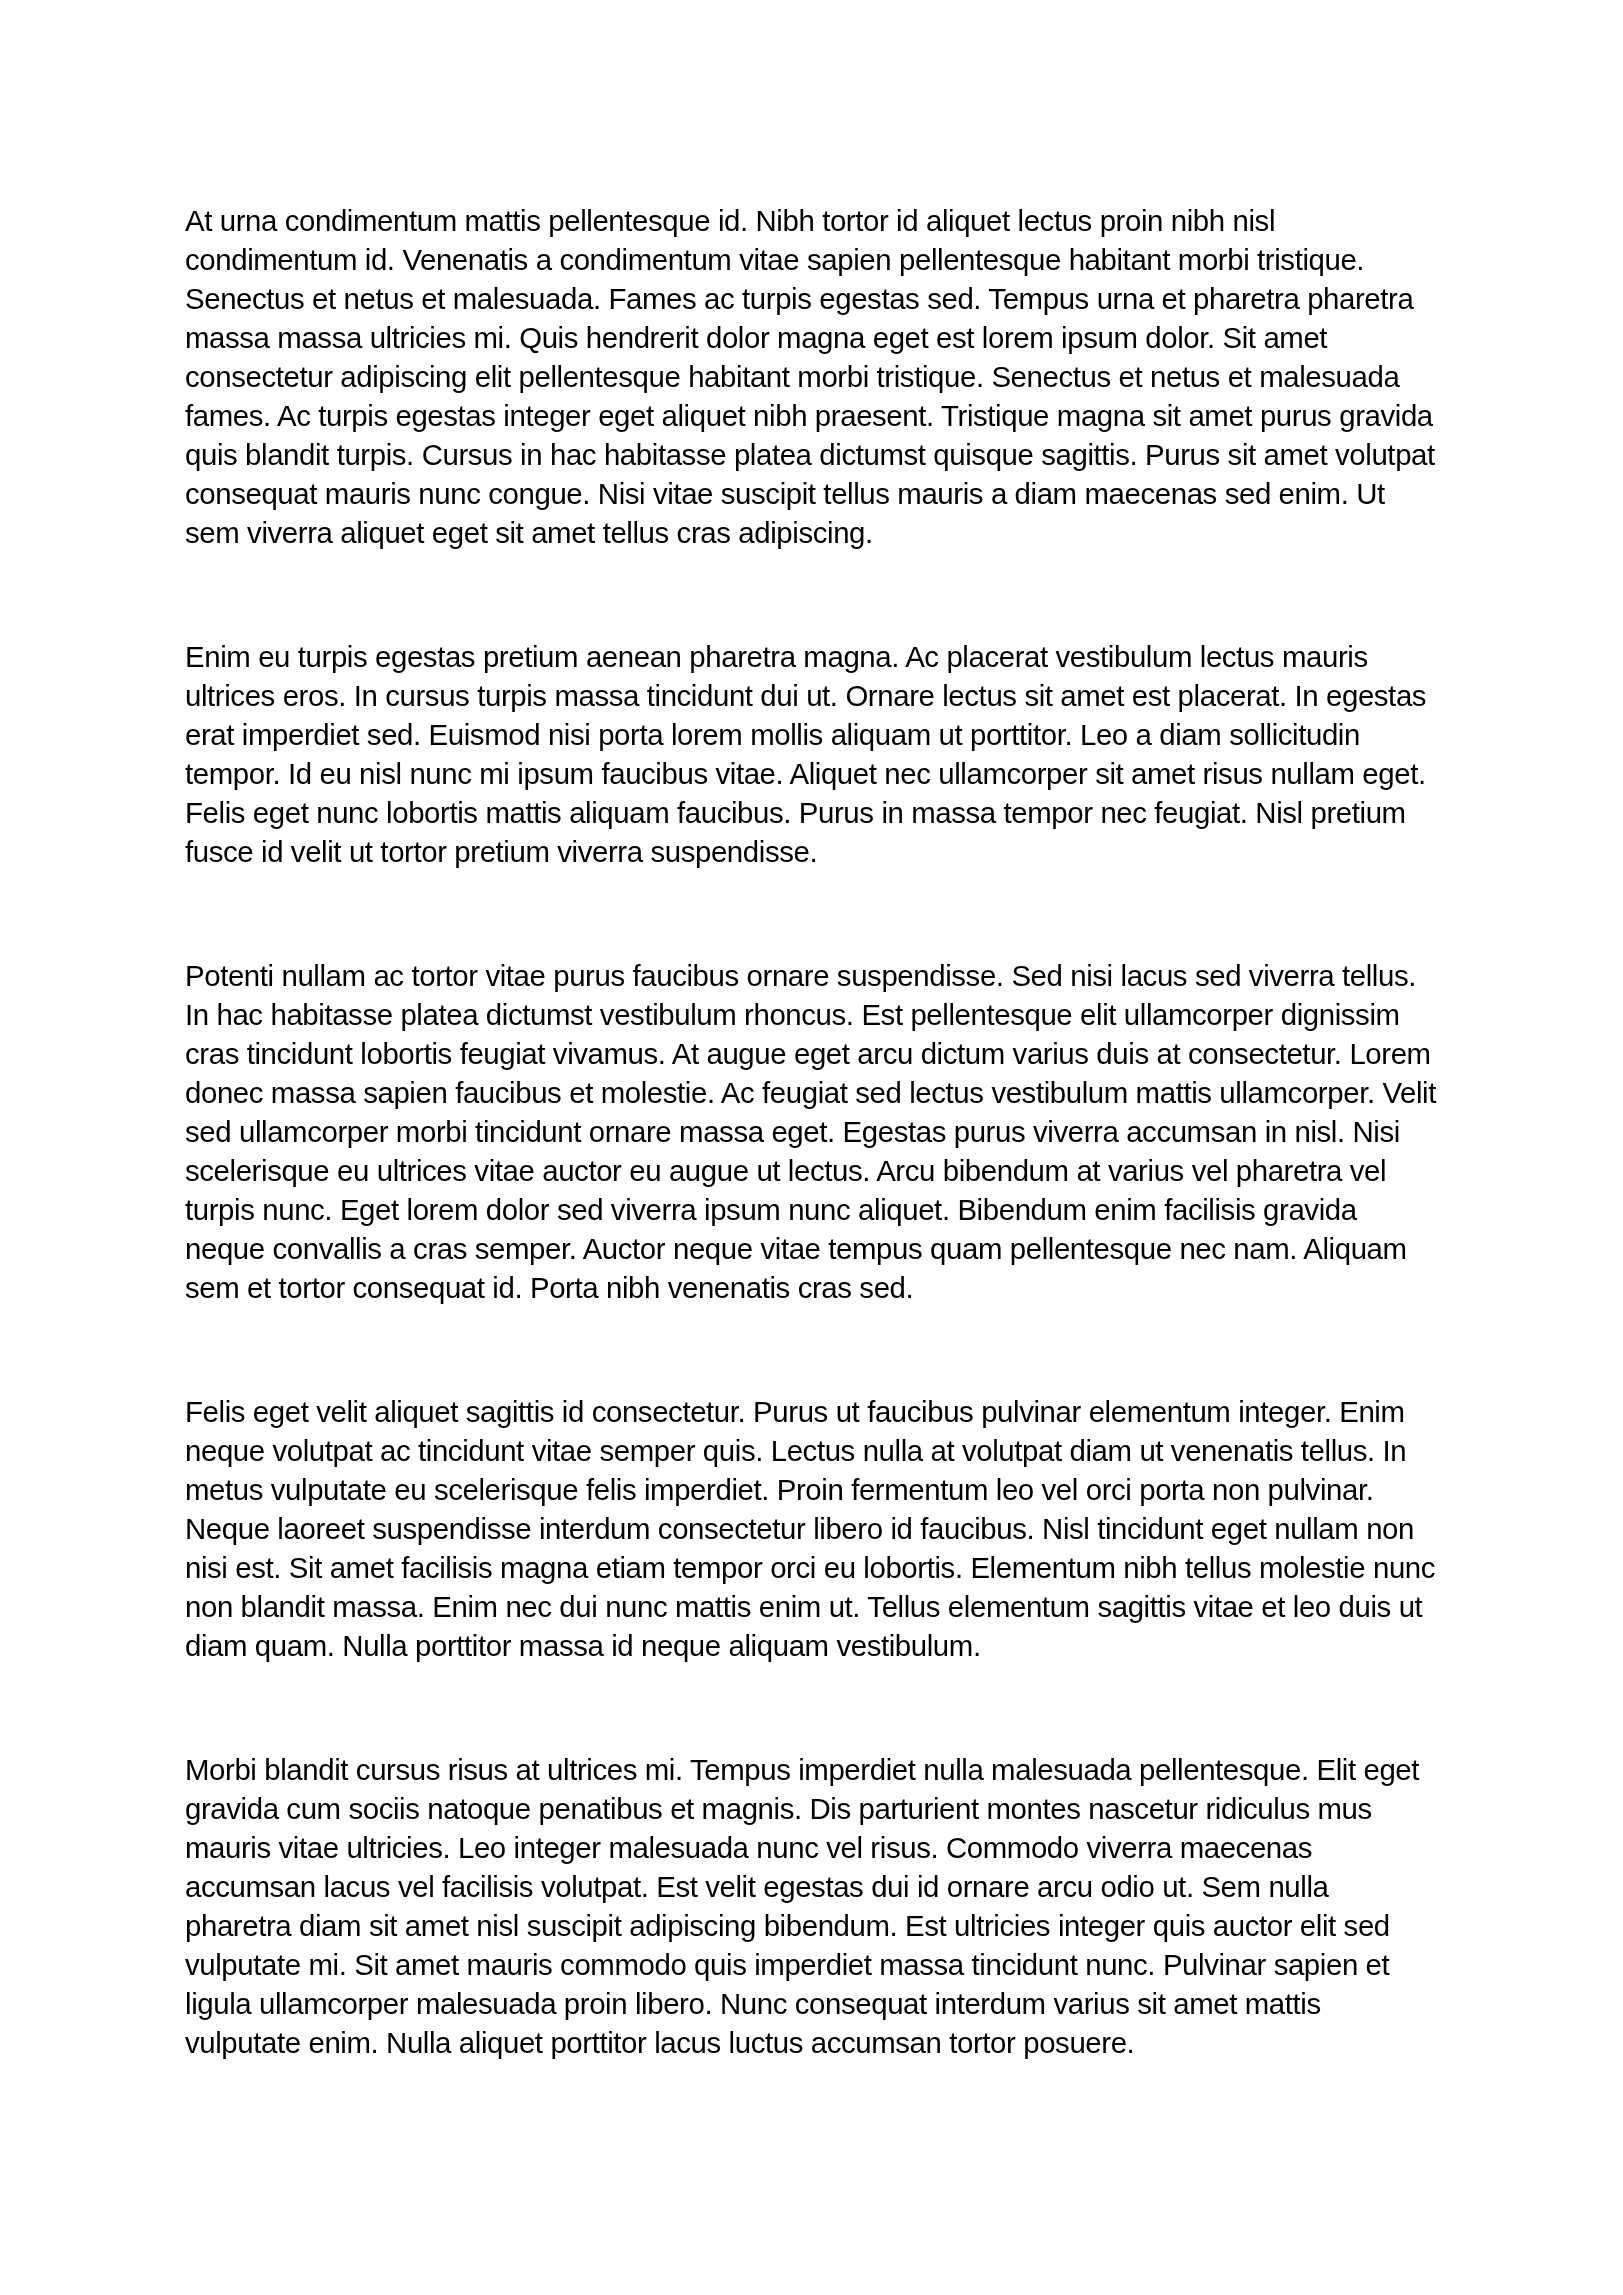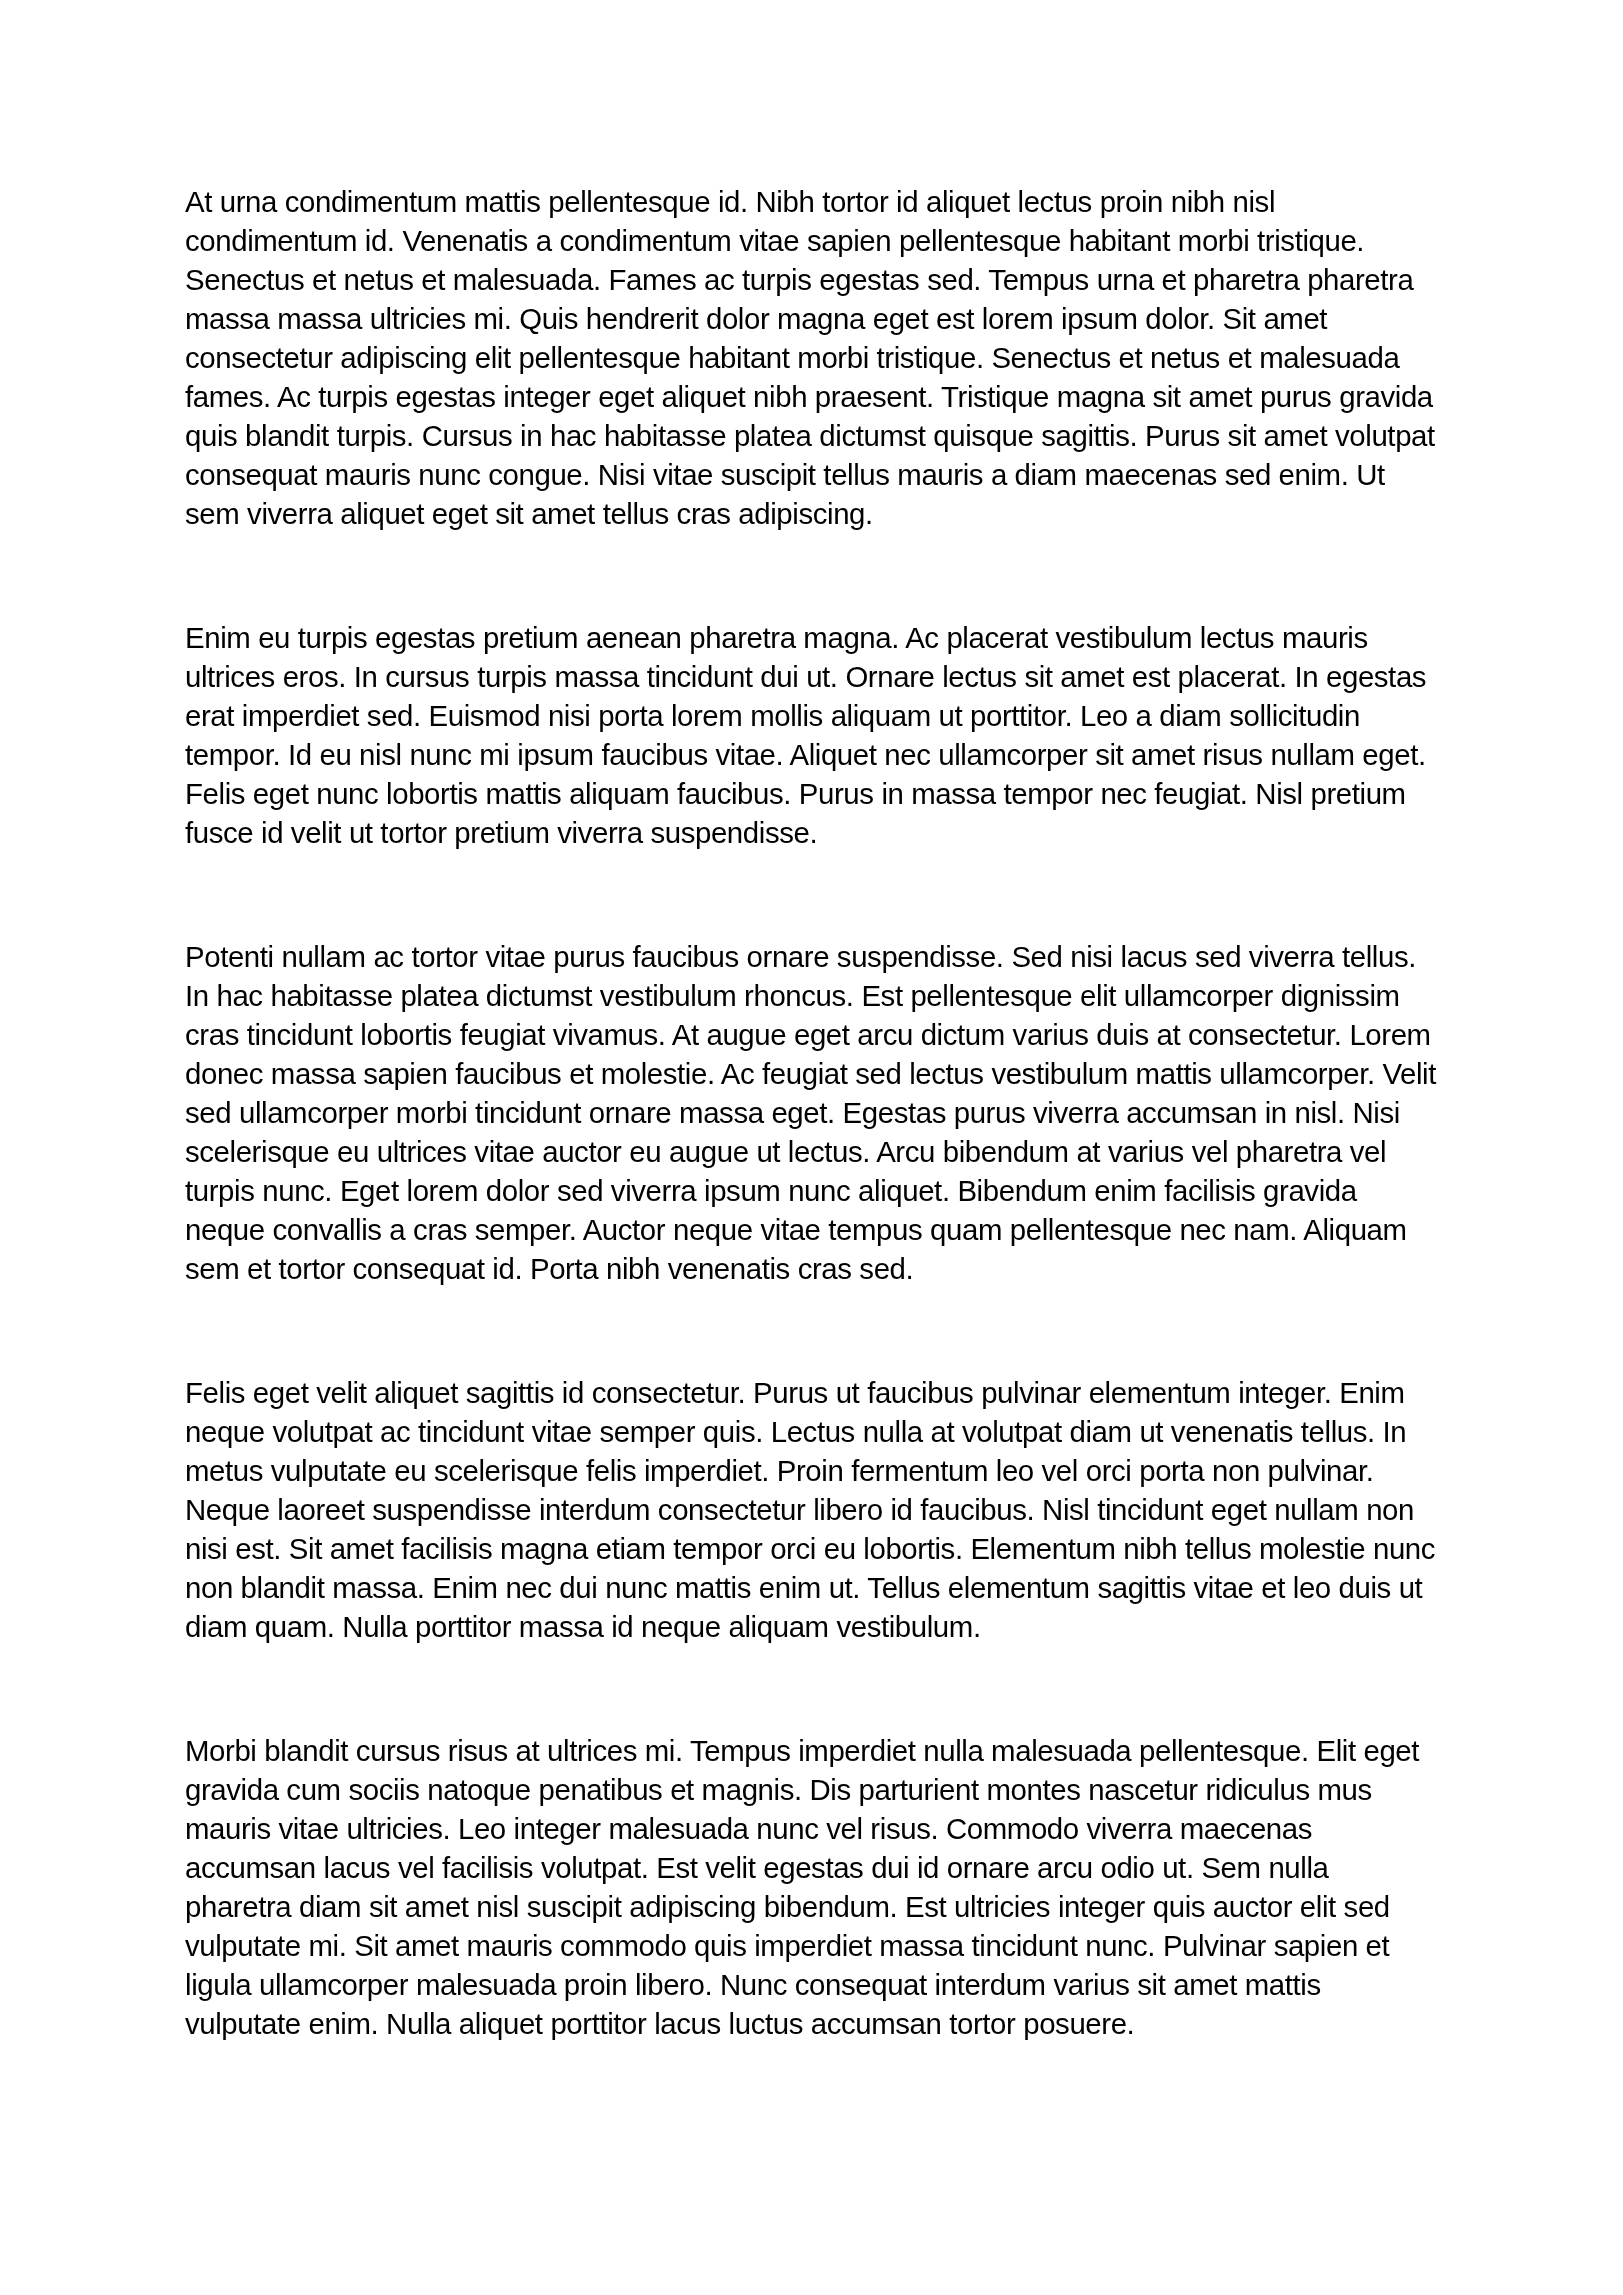--- a/index.html
+++ b/index.html
@@ -17,21 +17,21 @@
     position: absolute;
     left: 0;
     top: 0;
     width: 1623px;
     height: 2295px;
     background: #ffffff;
   }
   .text-block {
     position: absolute;
     left: 185px;
-    top: 182px;
+    top: 201px;
     width: 1254px;
   }
   .text-block p {
     font-family: "Liberation Sans", sans-serif;
     font-size: 29.4px;
     line-height: 39px;
     letter-spacing: -0.4px;
     color: #000000;
     margin: 0 0 85px 0;
     text-align: left;

